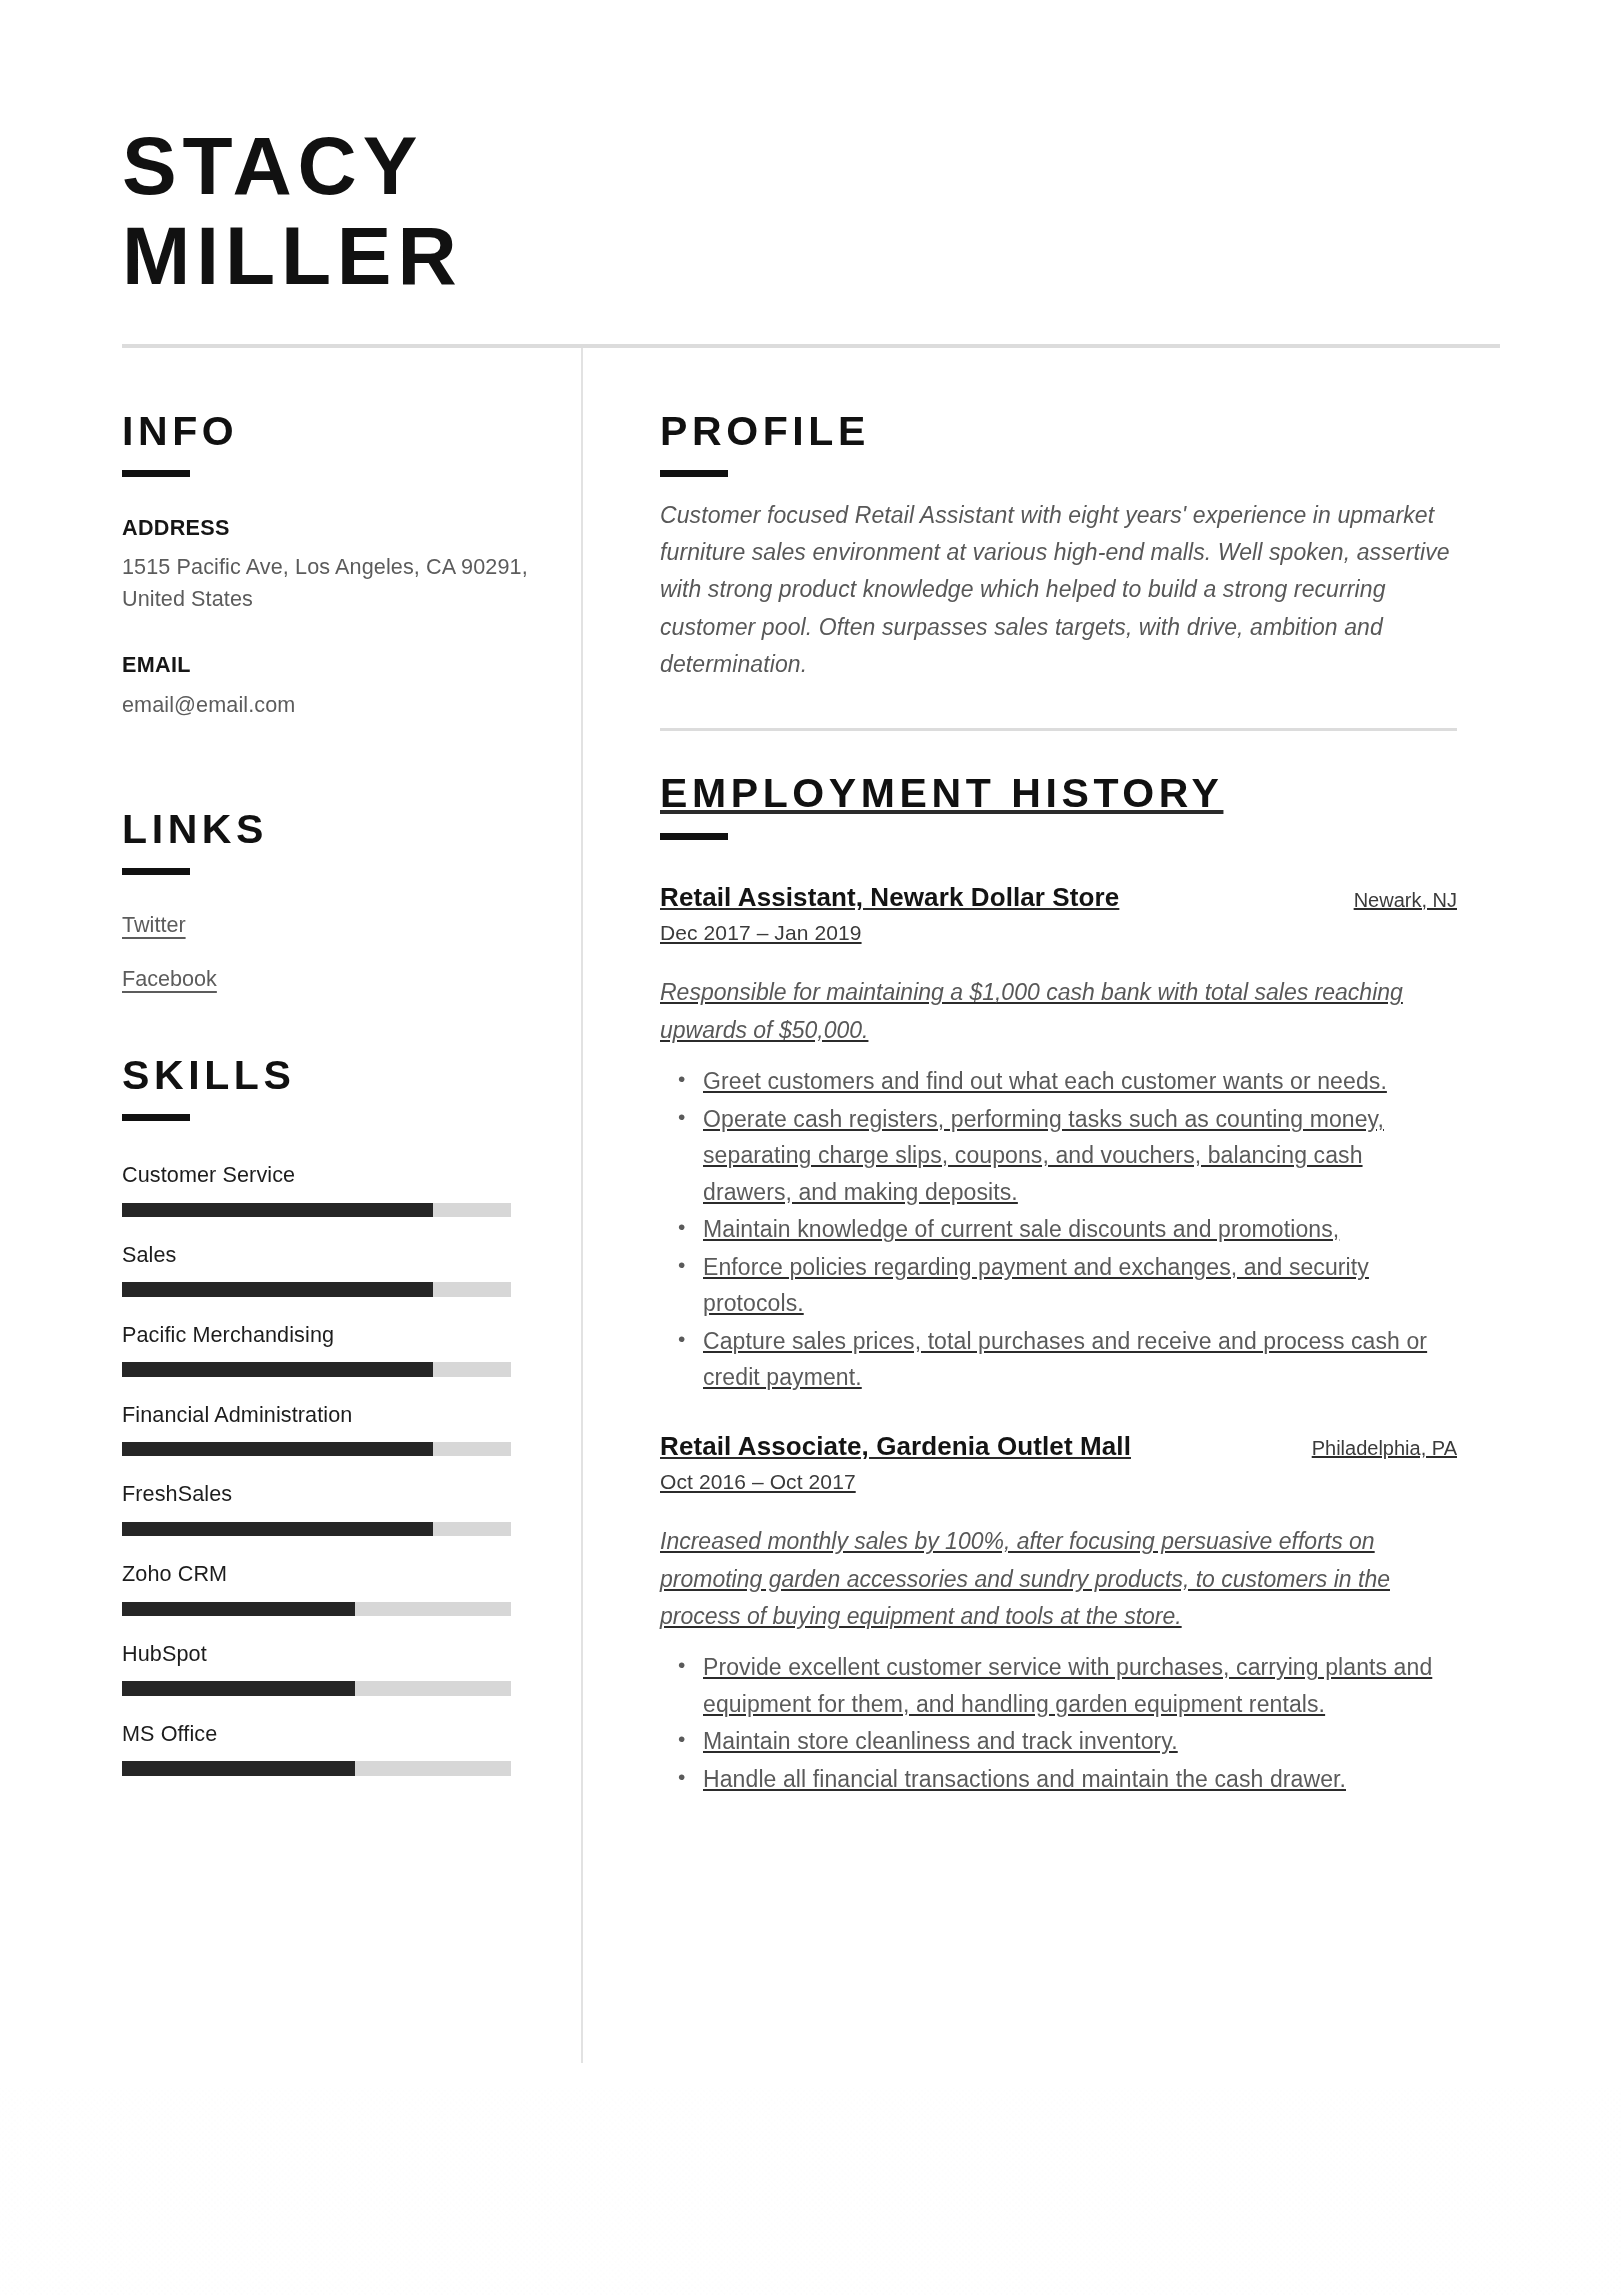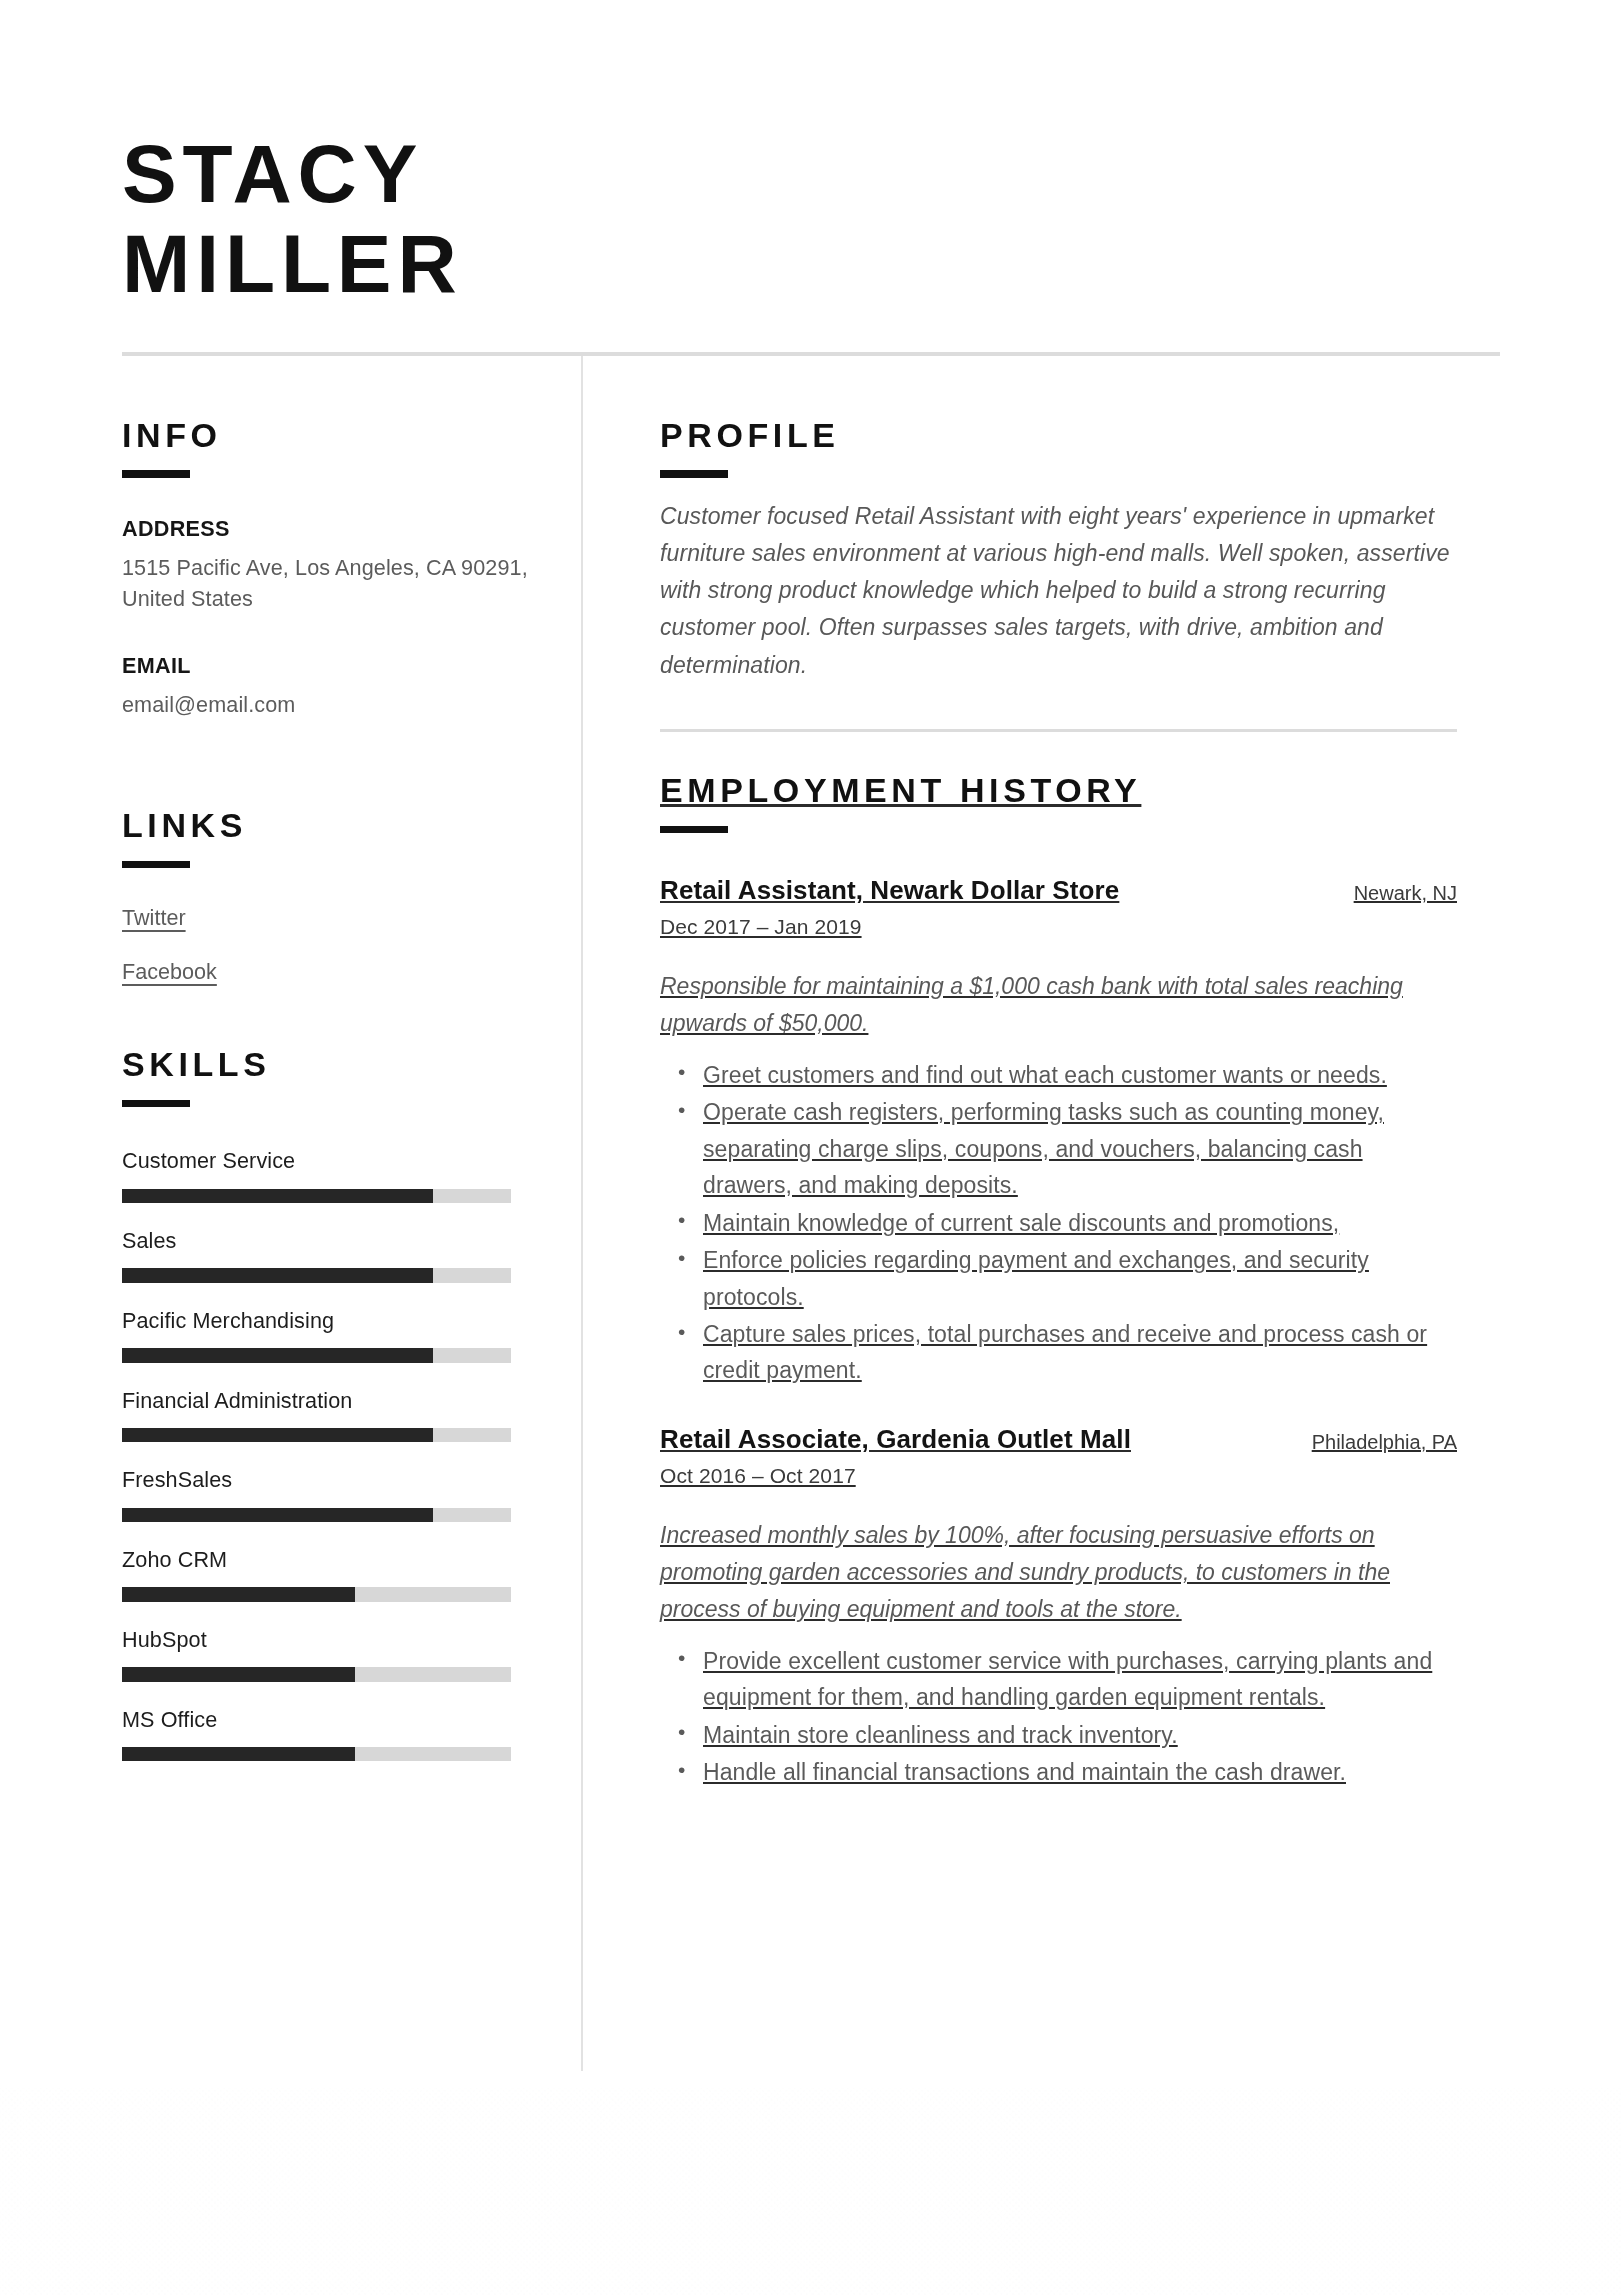--- a/index.html
+++ b/index.html
@@ -31,21 +31,21 @@
     background-position: 0 0, 2.9px 2.9px;
     opacity: .55;
     pointer-events: none;
     z-index: 0;
   }
 
   #page {
     position: relative;
     width: 1622px;
     height: 1741px;
-    padding: 16px 122px;
+    padding: 8px 122px;
     z-index: 1;
   }
 
   
   #header { padding-top: 113px; }
 
   #full-name {
     font-size: 82px;
     font-weight: 700;
     letter-spacing: 5.9px;
@@ -94,21 +94,21 @@
   }
 
   #right-col {
     flex: 1 1 auto;
     padding-top: 62px;
     padding-left: 77px;
   }
 
   
   .section-head {
-    font-size: 34px;
+    font-size: 41px;
     font-weight: 700;
     letter-spacing: 4.6px;
     color: #111111;
     text-transform: uppercase;
     line-height: 1.05;
   }
   .head-underline {
     width: 68px;
     height: 7.2px;
     background: #111111;

